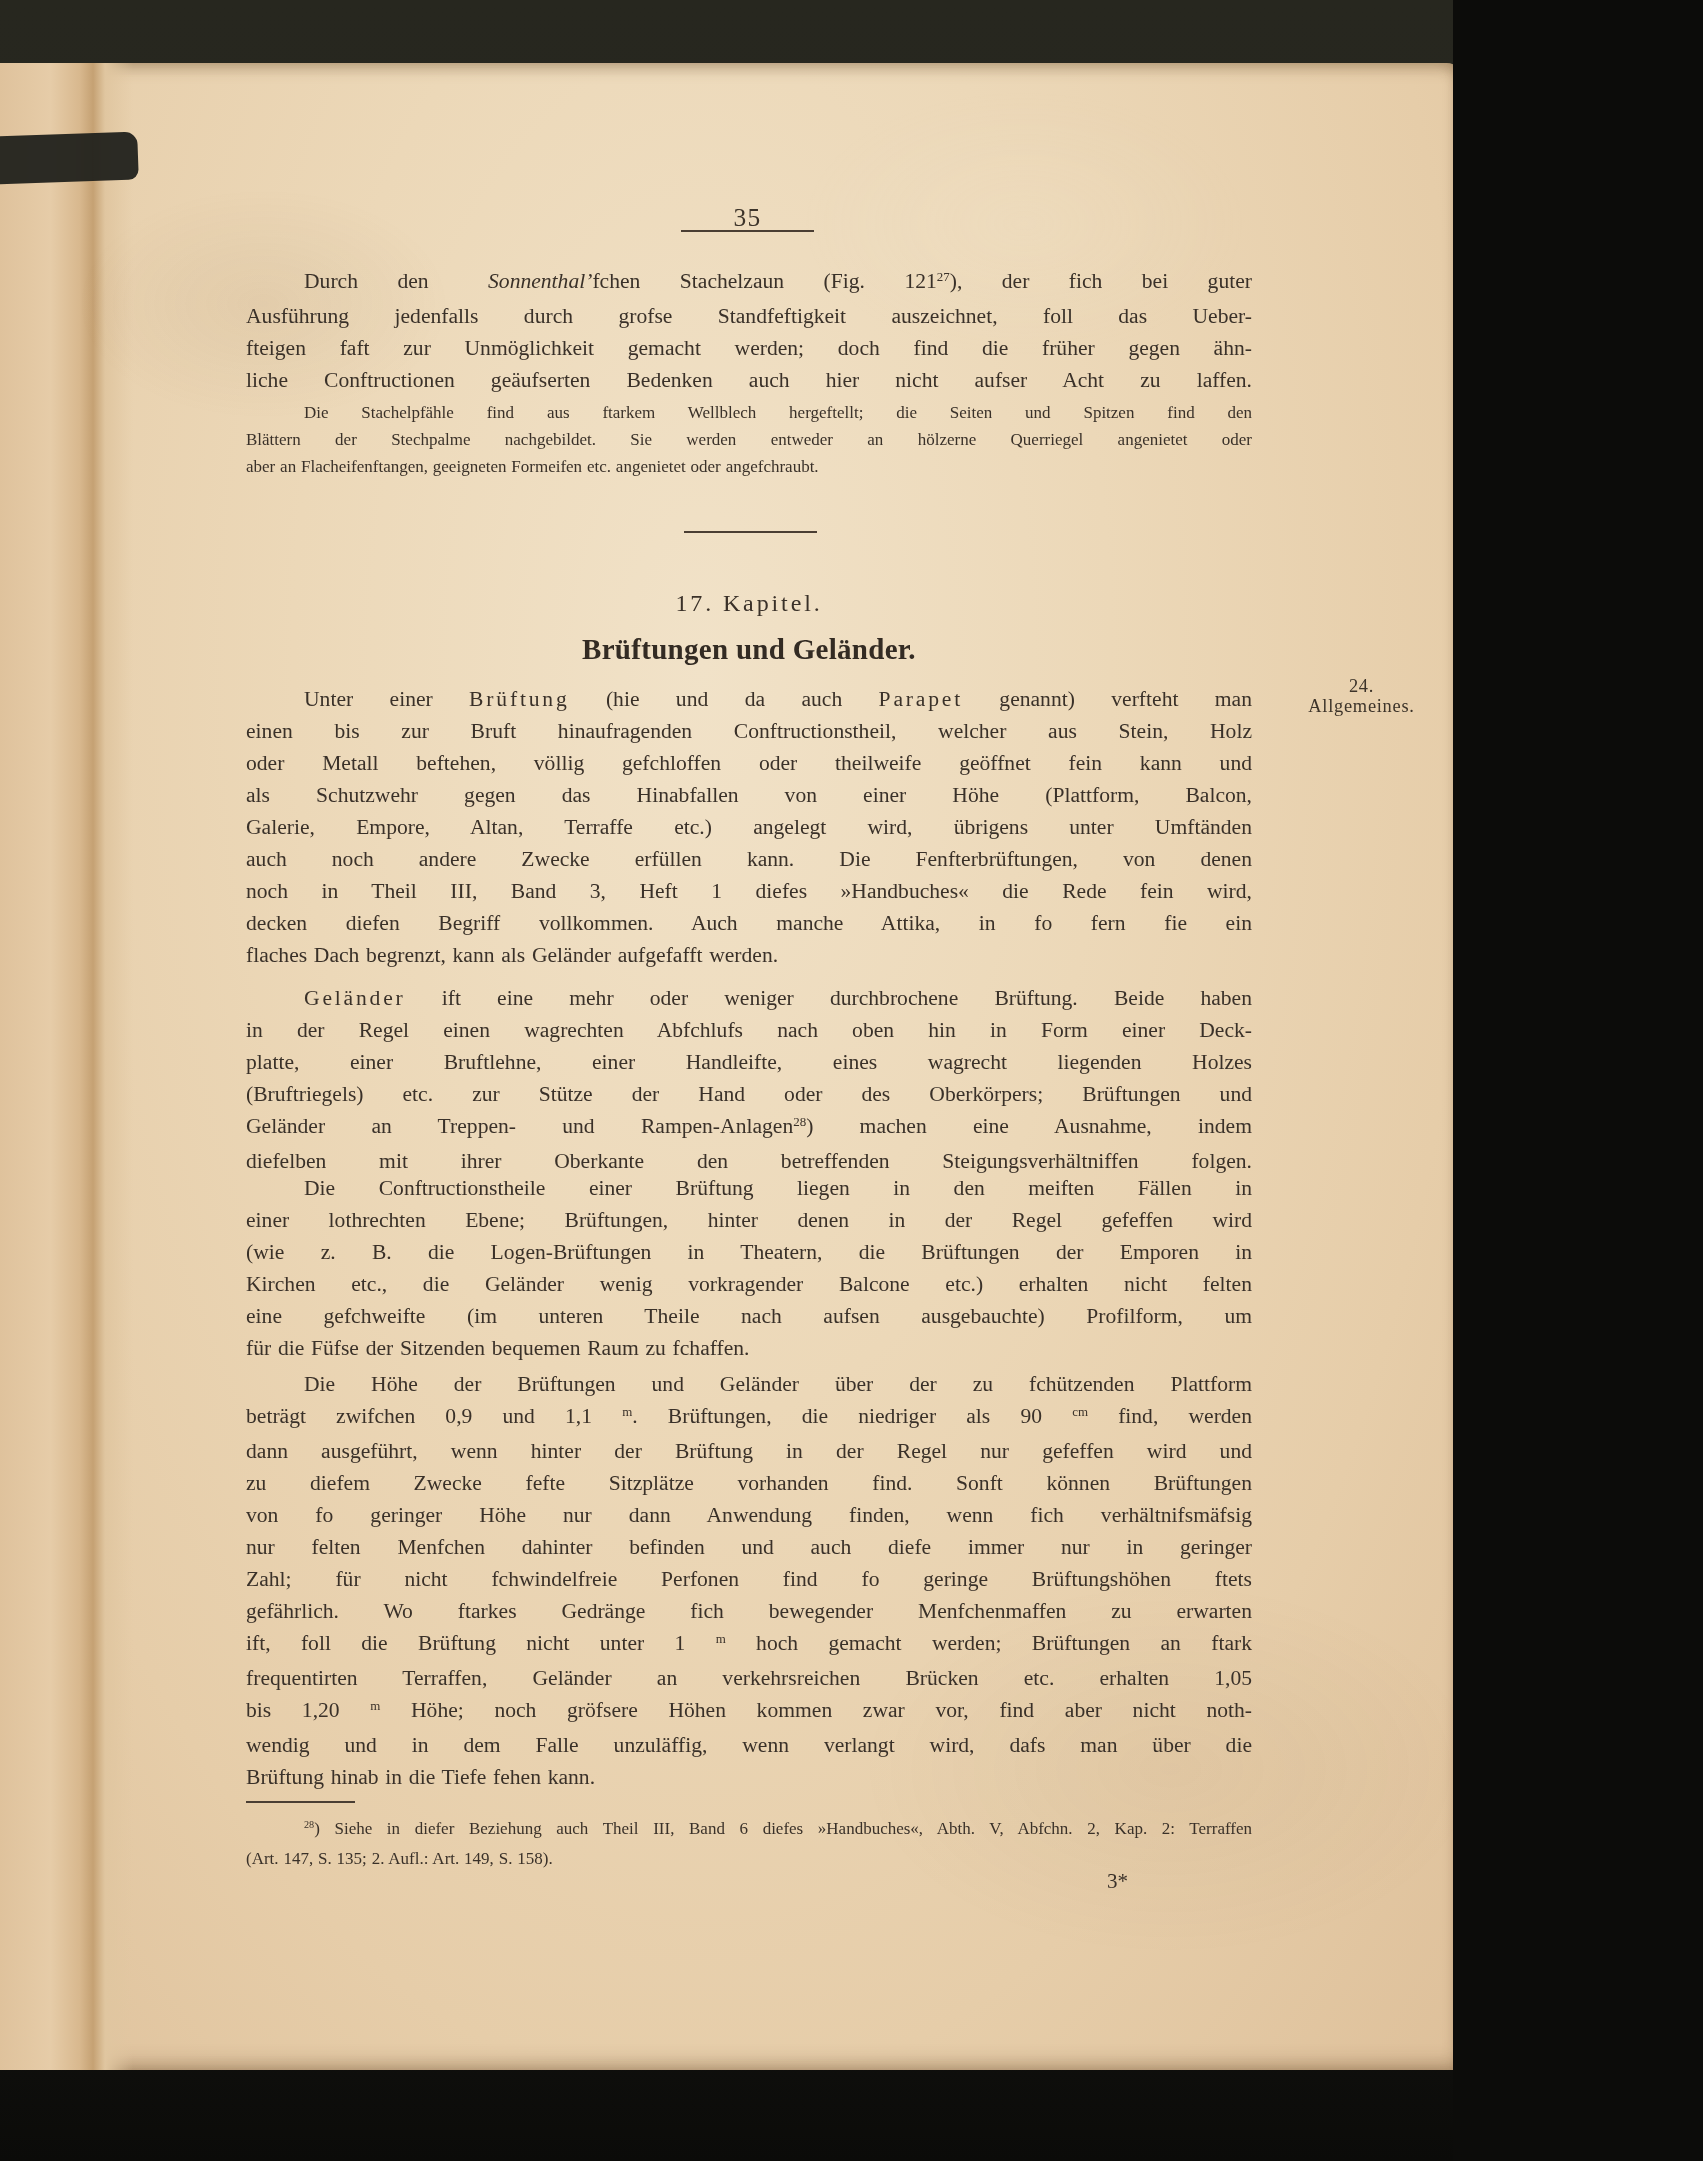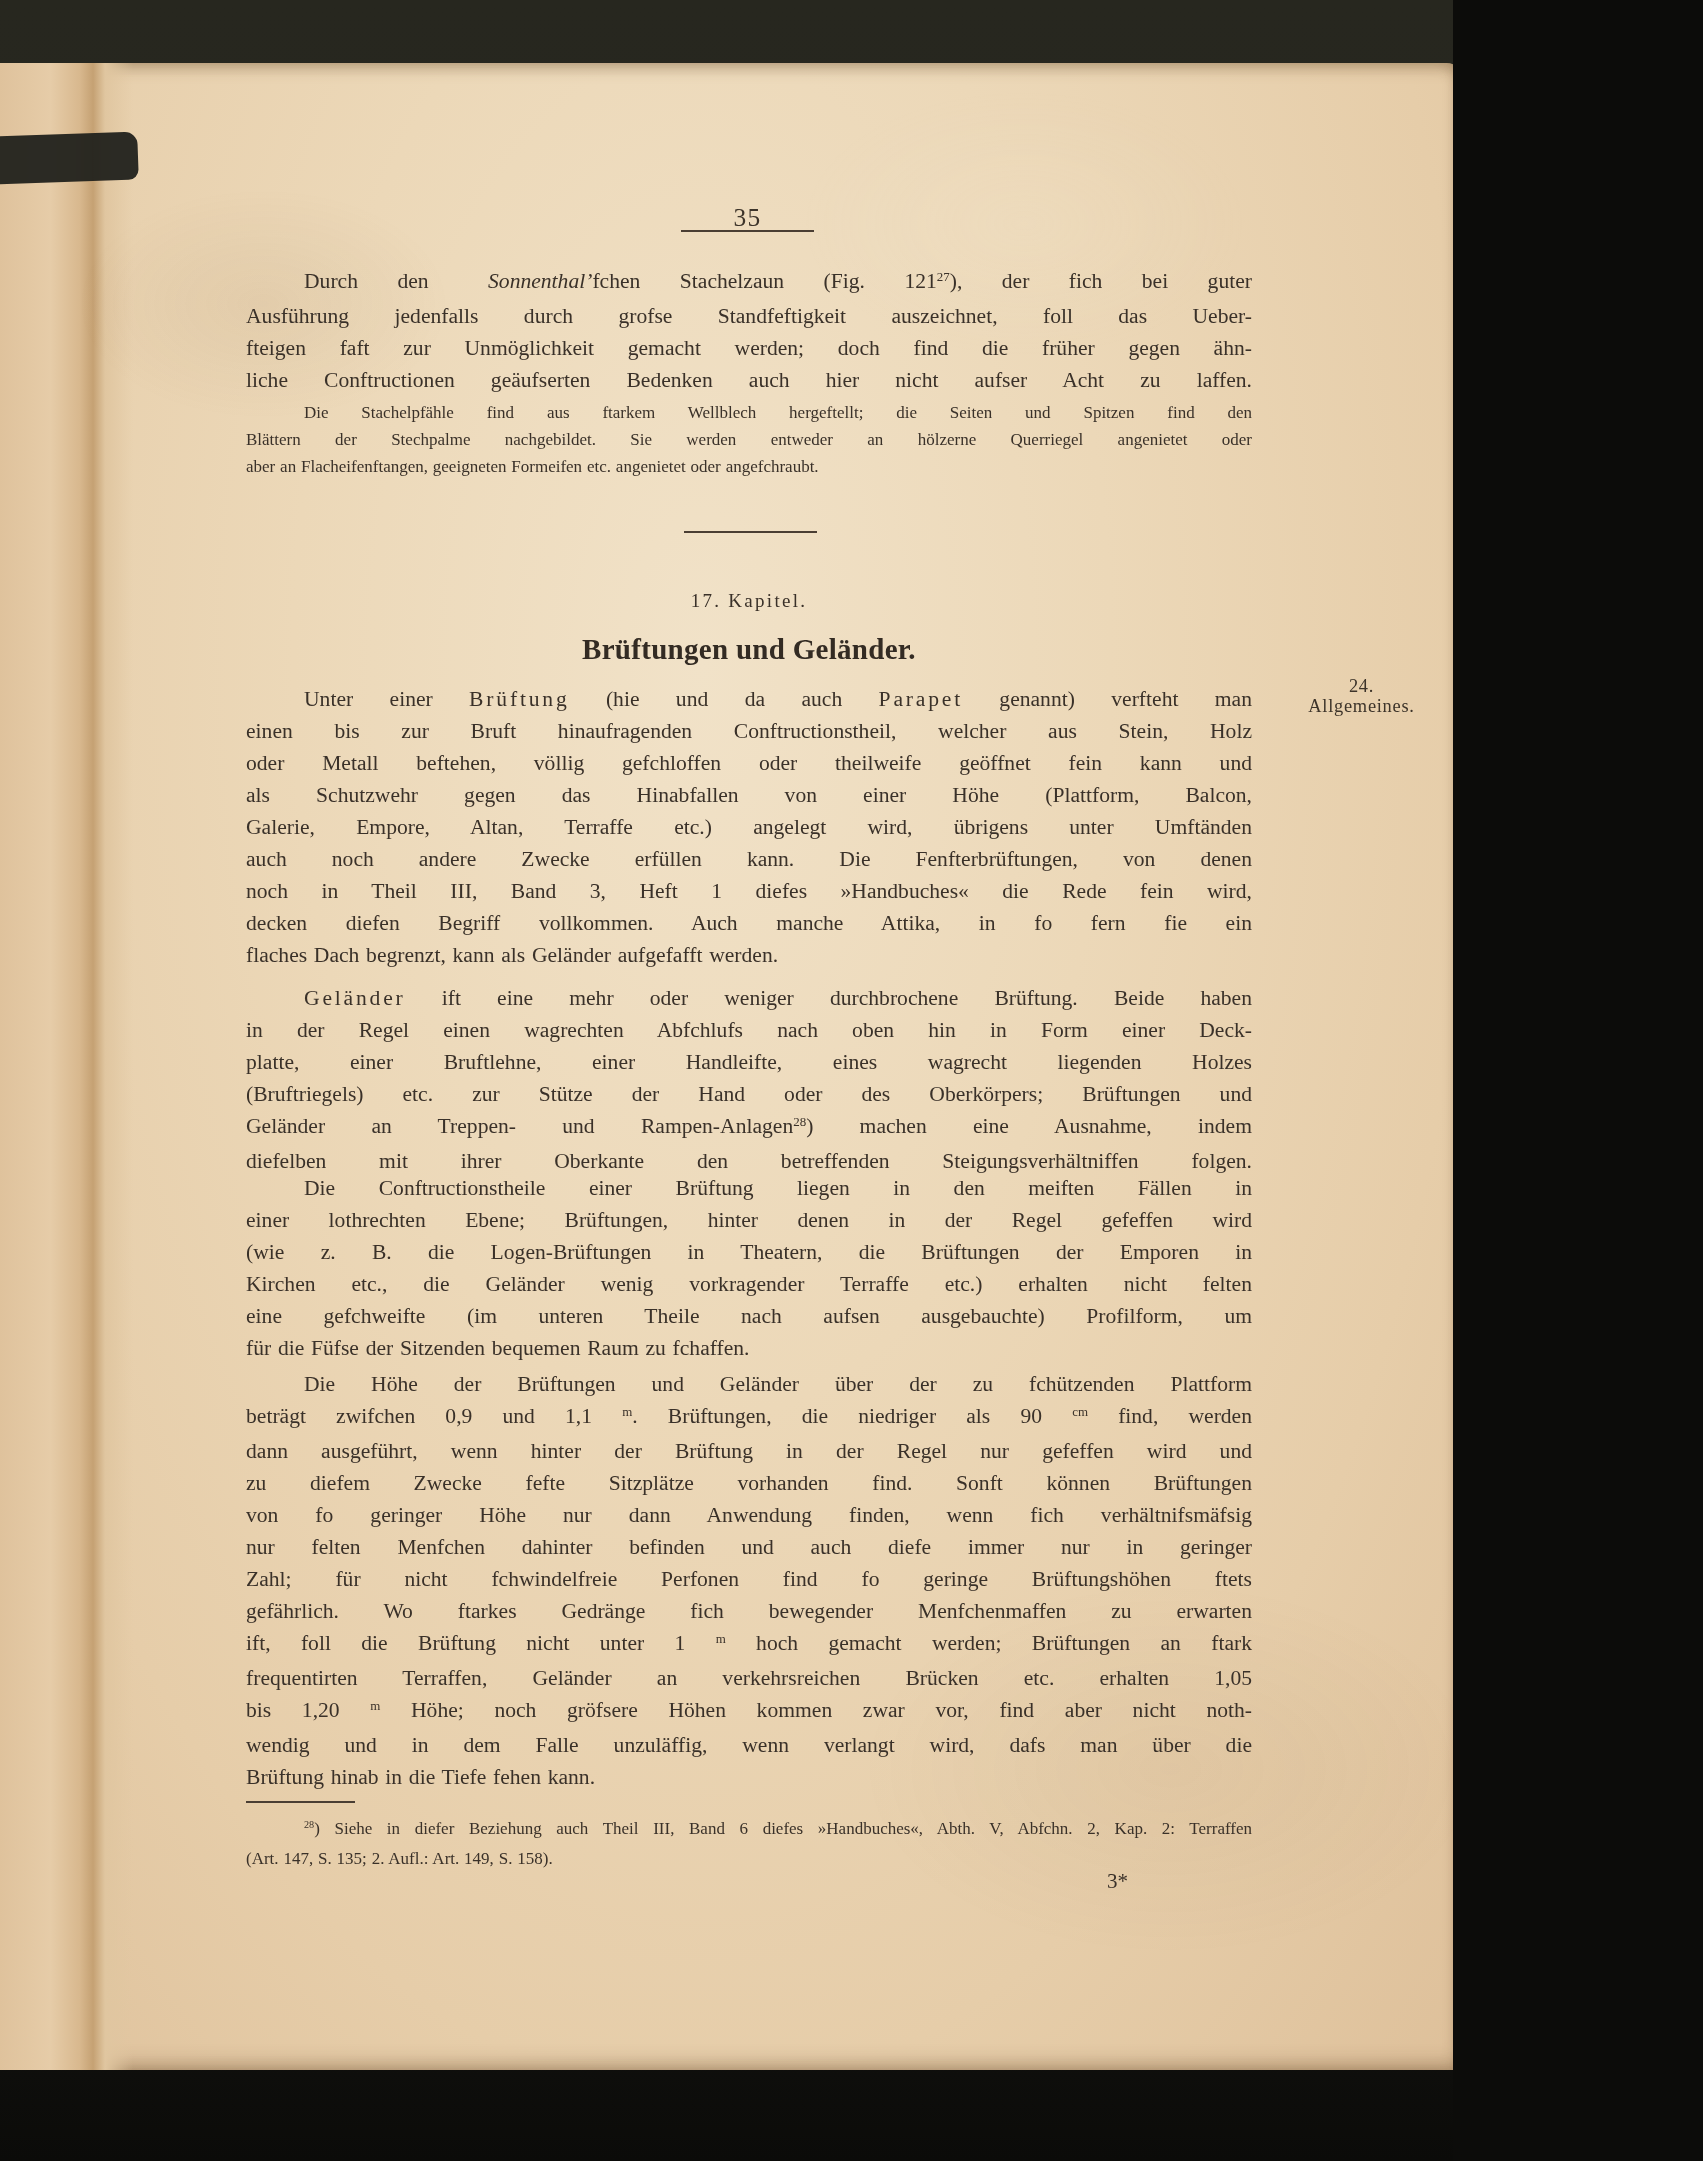--- a/index.html
+++ b/index.html
@@ -41,21 +41,21 @@
   .body-text { font-size:21.6px; line-height:32px; word-spacing:1.3px; }
   .small-text { font-size:17px; line-height:27px; word-spacing:0.6px; }
   .foot-text  { font-size:17px; line-height:28px; word-spacing:0.6px; }
 
   .s-i   { font-style:italic;margin-left:20px; }
   .s-sp  { letter-spacing:.13em; }
   .s-sup { font-size:60%; position:relative; top:-0.55em; }
 
   .kicker {
     position:absolute; left:246px; top:527px; width:1006px;
-    font-size:19px; letter-spacing:.12em; text-align:center; color:#3a3129;
+    font-size:24px; letter-spacing:.12em; text-align:center; color:#3a3129;
   }
   .chapter-title {
     position:absolute; left:246px; top:570px; width:1006px;
     font-size:29px; font-weight:bold; text-align:center; color:#332b23; letter-spacing:.01em;
   }
   .margin-note {
     position:absolute; left:1295px; top:614px; width:133px;
     font-size:18.4px; line-height:19.7px; text-align:center; color:#3d342a; letter-spacing:.04em;
   }
   .footnote-rule { position:absolute; left:246px; top:1738px; width:109px; height:1.9px; background:#4a3e33; }
@@ -122,21 +122,21 @@
         <div class="line"><span>platte, einer Bruftlehne, einer Handleifte, eines wagrecht liegenden Holzes</span></div>
         <div class="line"><span>(Bruftriegels) etc. zur Stütze der Hand oder des Oberkörpers; Brüftungen und</span></div>
         <div class="line"><span>Geländer an Treppen- und Rampen-Anlagen</span><span class="s-sup">28</span><span>) machen eine Ausnahme, indem</span></div>
         <div class="line"><span>diefelben mit ihrer Oberkante den betreffenden Steigungsverhältniffen folgen.</span></div>
       </div>
 
     <div class="para body-text" style="top:1109px">
         <div class="line indent"><span>Die Conftructionstheile einer Brüftung liegen in den meiften Fällen in</span></div>
         <div class="line"><span>einer lothrechten Ebene; Brüftungen, hinter denen in der Regel gefeffen wird</span></div>
         <div class="line"><span>(wie z. B. die Logen-Brüftungen in Theatern, die Brüftungen der Emporen in</span></div>
-        <div class="line"><span>Kirchen etc., die Geländer wenig vorkragender Terraffe etc.) erhalten nicht felten</span></div>
+        <div class="line"><span>Kirchen etc., die Geländer wenig vorkragender Balcone etc.) erhalten nicht felten</span></div>
         <div class="line"><span>eine gefchweifte (im unteren Theile nach aufsen ausgebauchte) Profilform, um</span></div>
         <div class="line end"><span>für die Füfse der Sitzenden bequemen Raum zu fchaffen.</span></div>
       </div>
 
     <div class="para body-text" style="top:1305px">
         <div class="line indent"><span>Die Höhe der Brüftungen und Geländer über der zu fchützenden Plattform</span></div>
         <div class="line"><span>beträgt zwifchen 0,9 und 1,1 </span><span class="s-sup">m</span><span>. Brüftungen, die niedriger als 90 </span><span class="s-sup">cm</span><span> find, werden</span></div>
         <div class="line"><span>dann ausgeführt, wenn hinter der Brüftung in der Regel nur gefeffen wird und</span></div>
         <div class="line"><span>zu diefem Zwecke fefte Sitzplätze vorhanden find. Sonft können Brüftungen</span></div>
         <div class="line"><span>von fo geringer Höhe nur dann Anwendung finden, wenn fich verhältnifsmäfsig</span></div>

